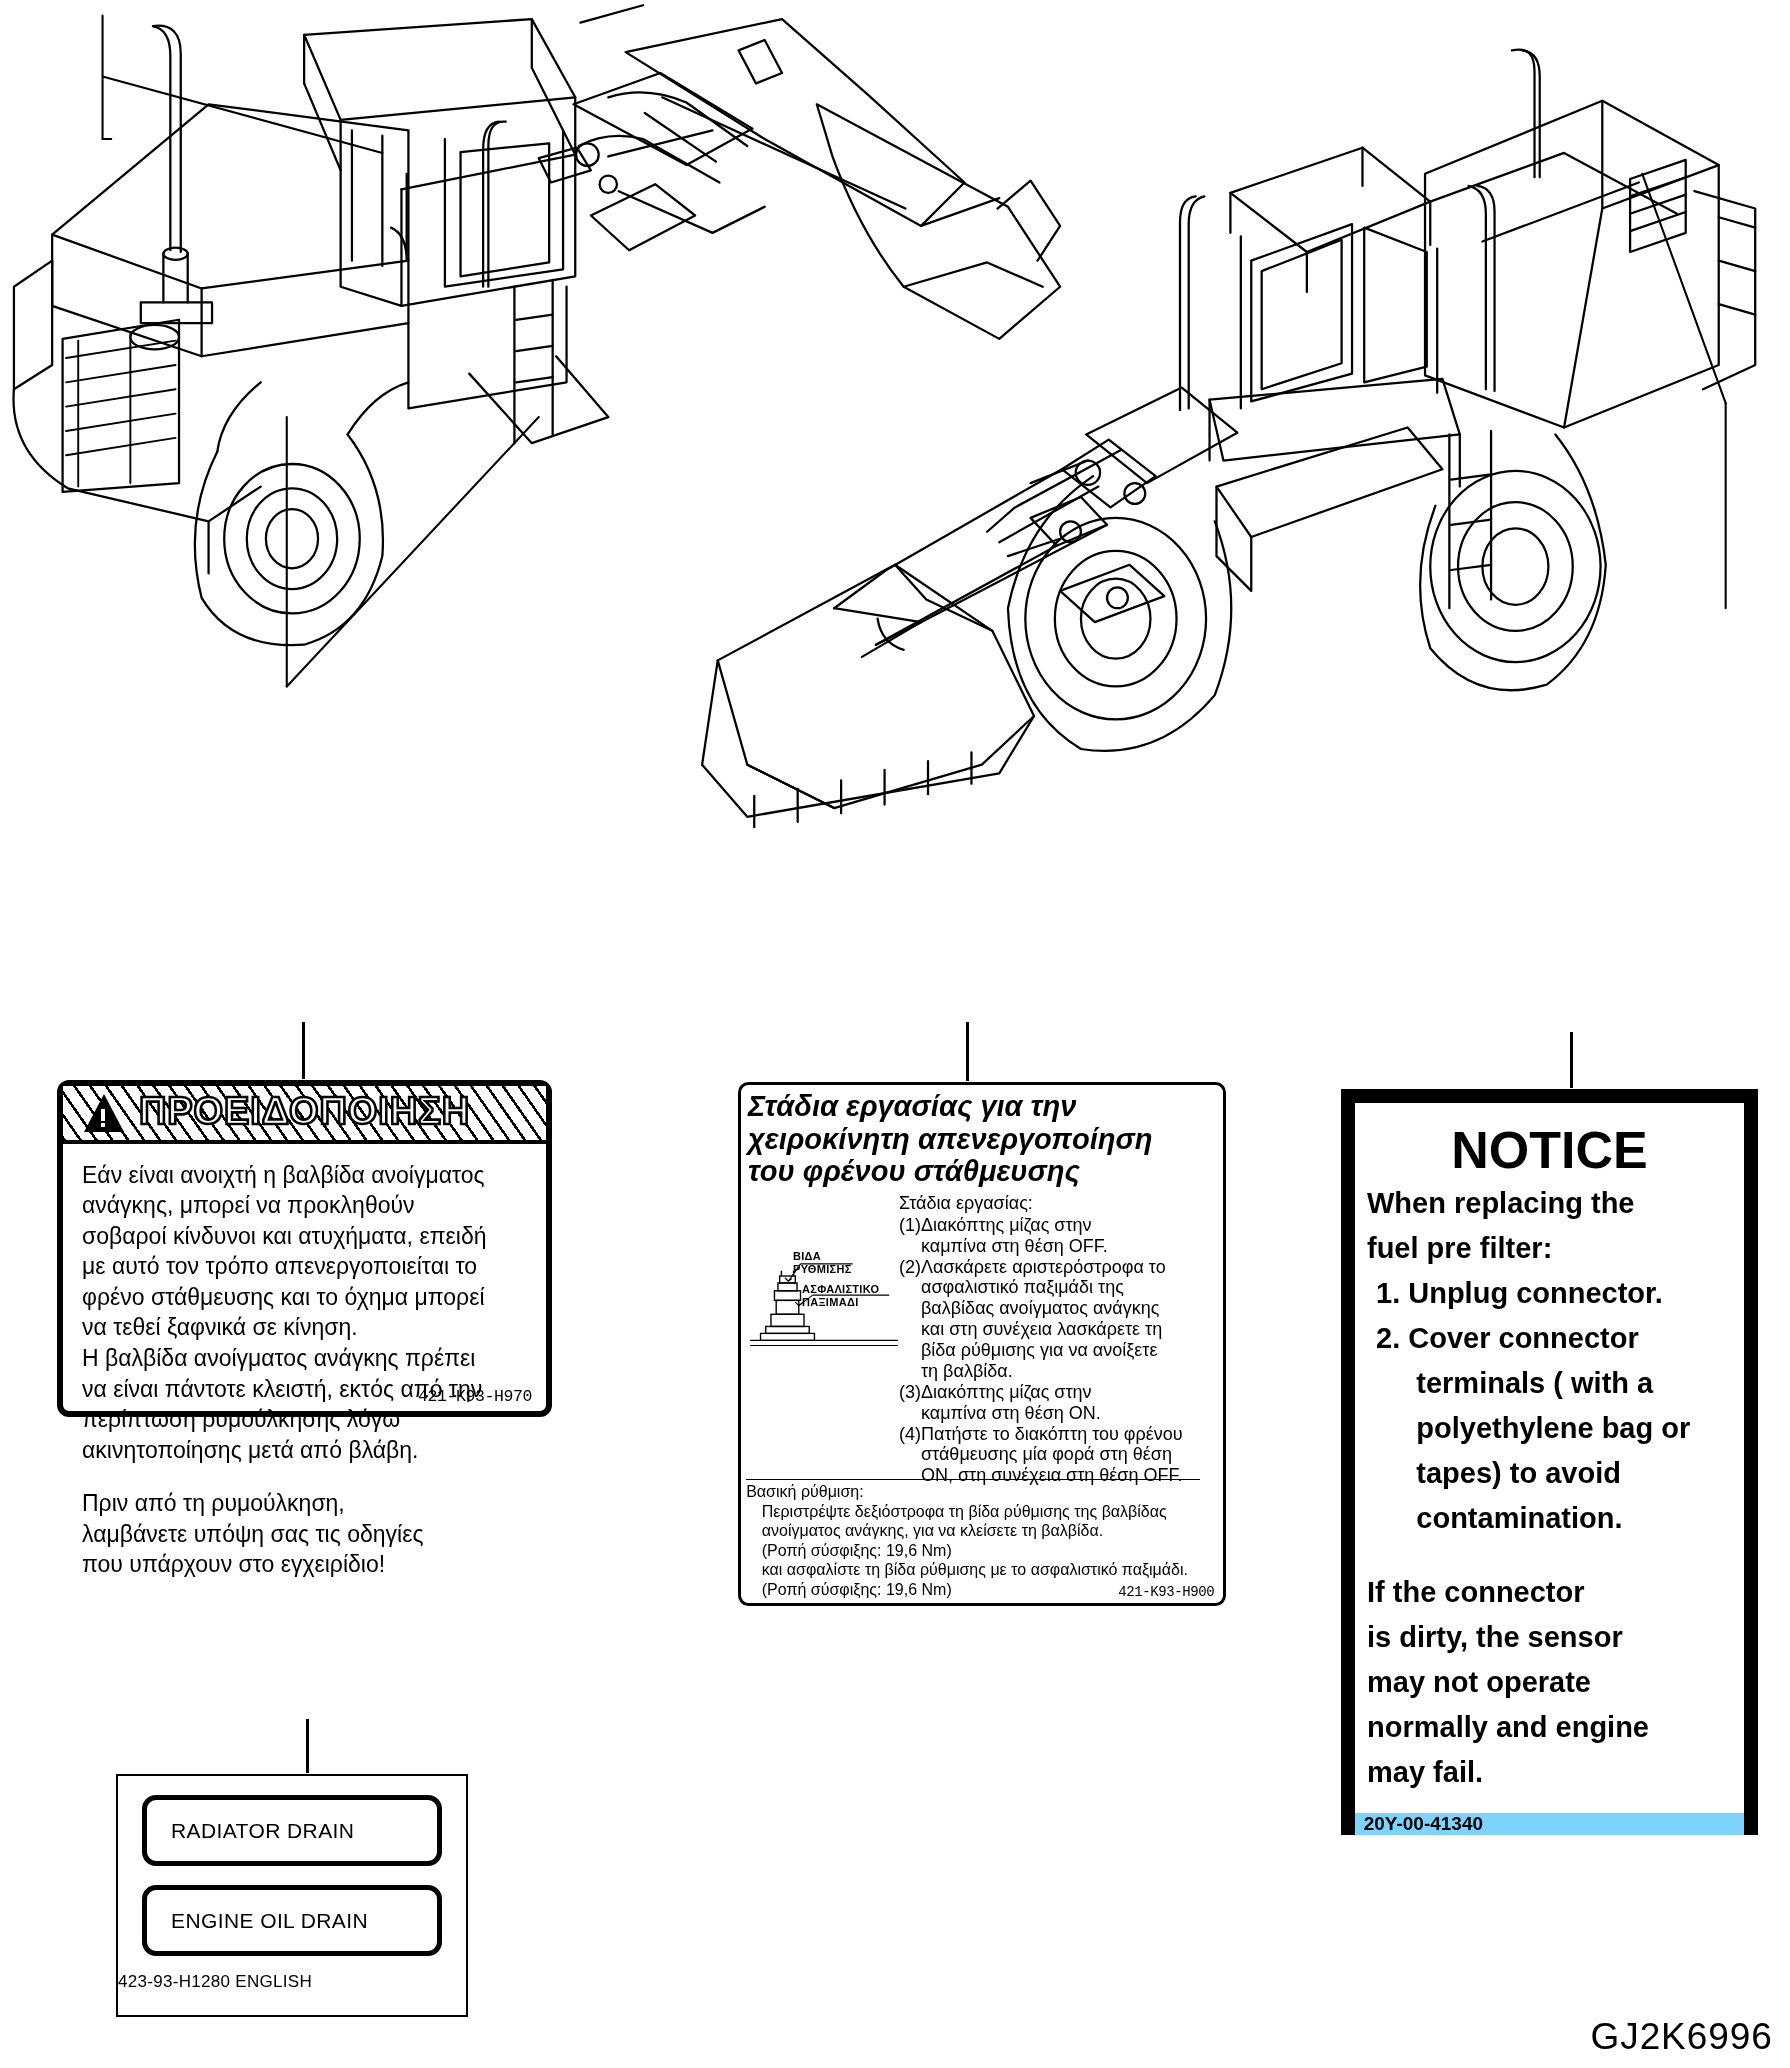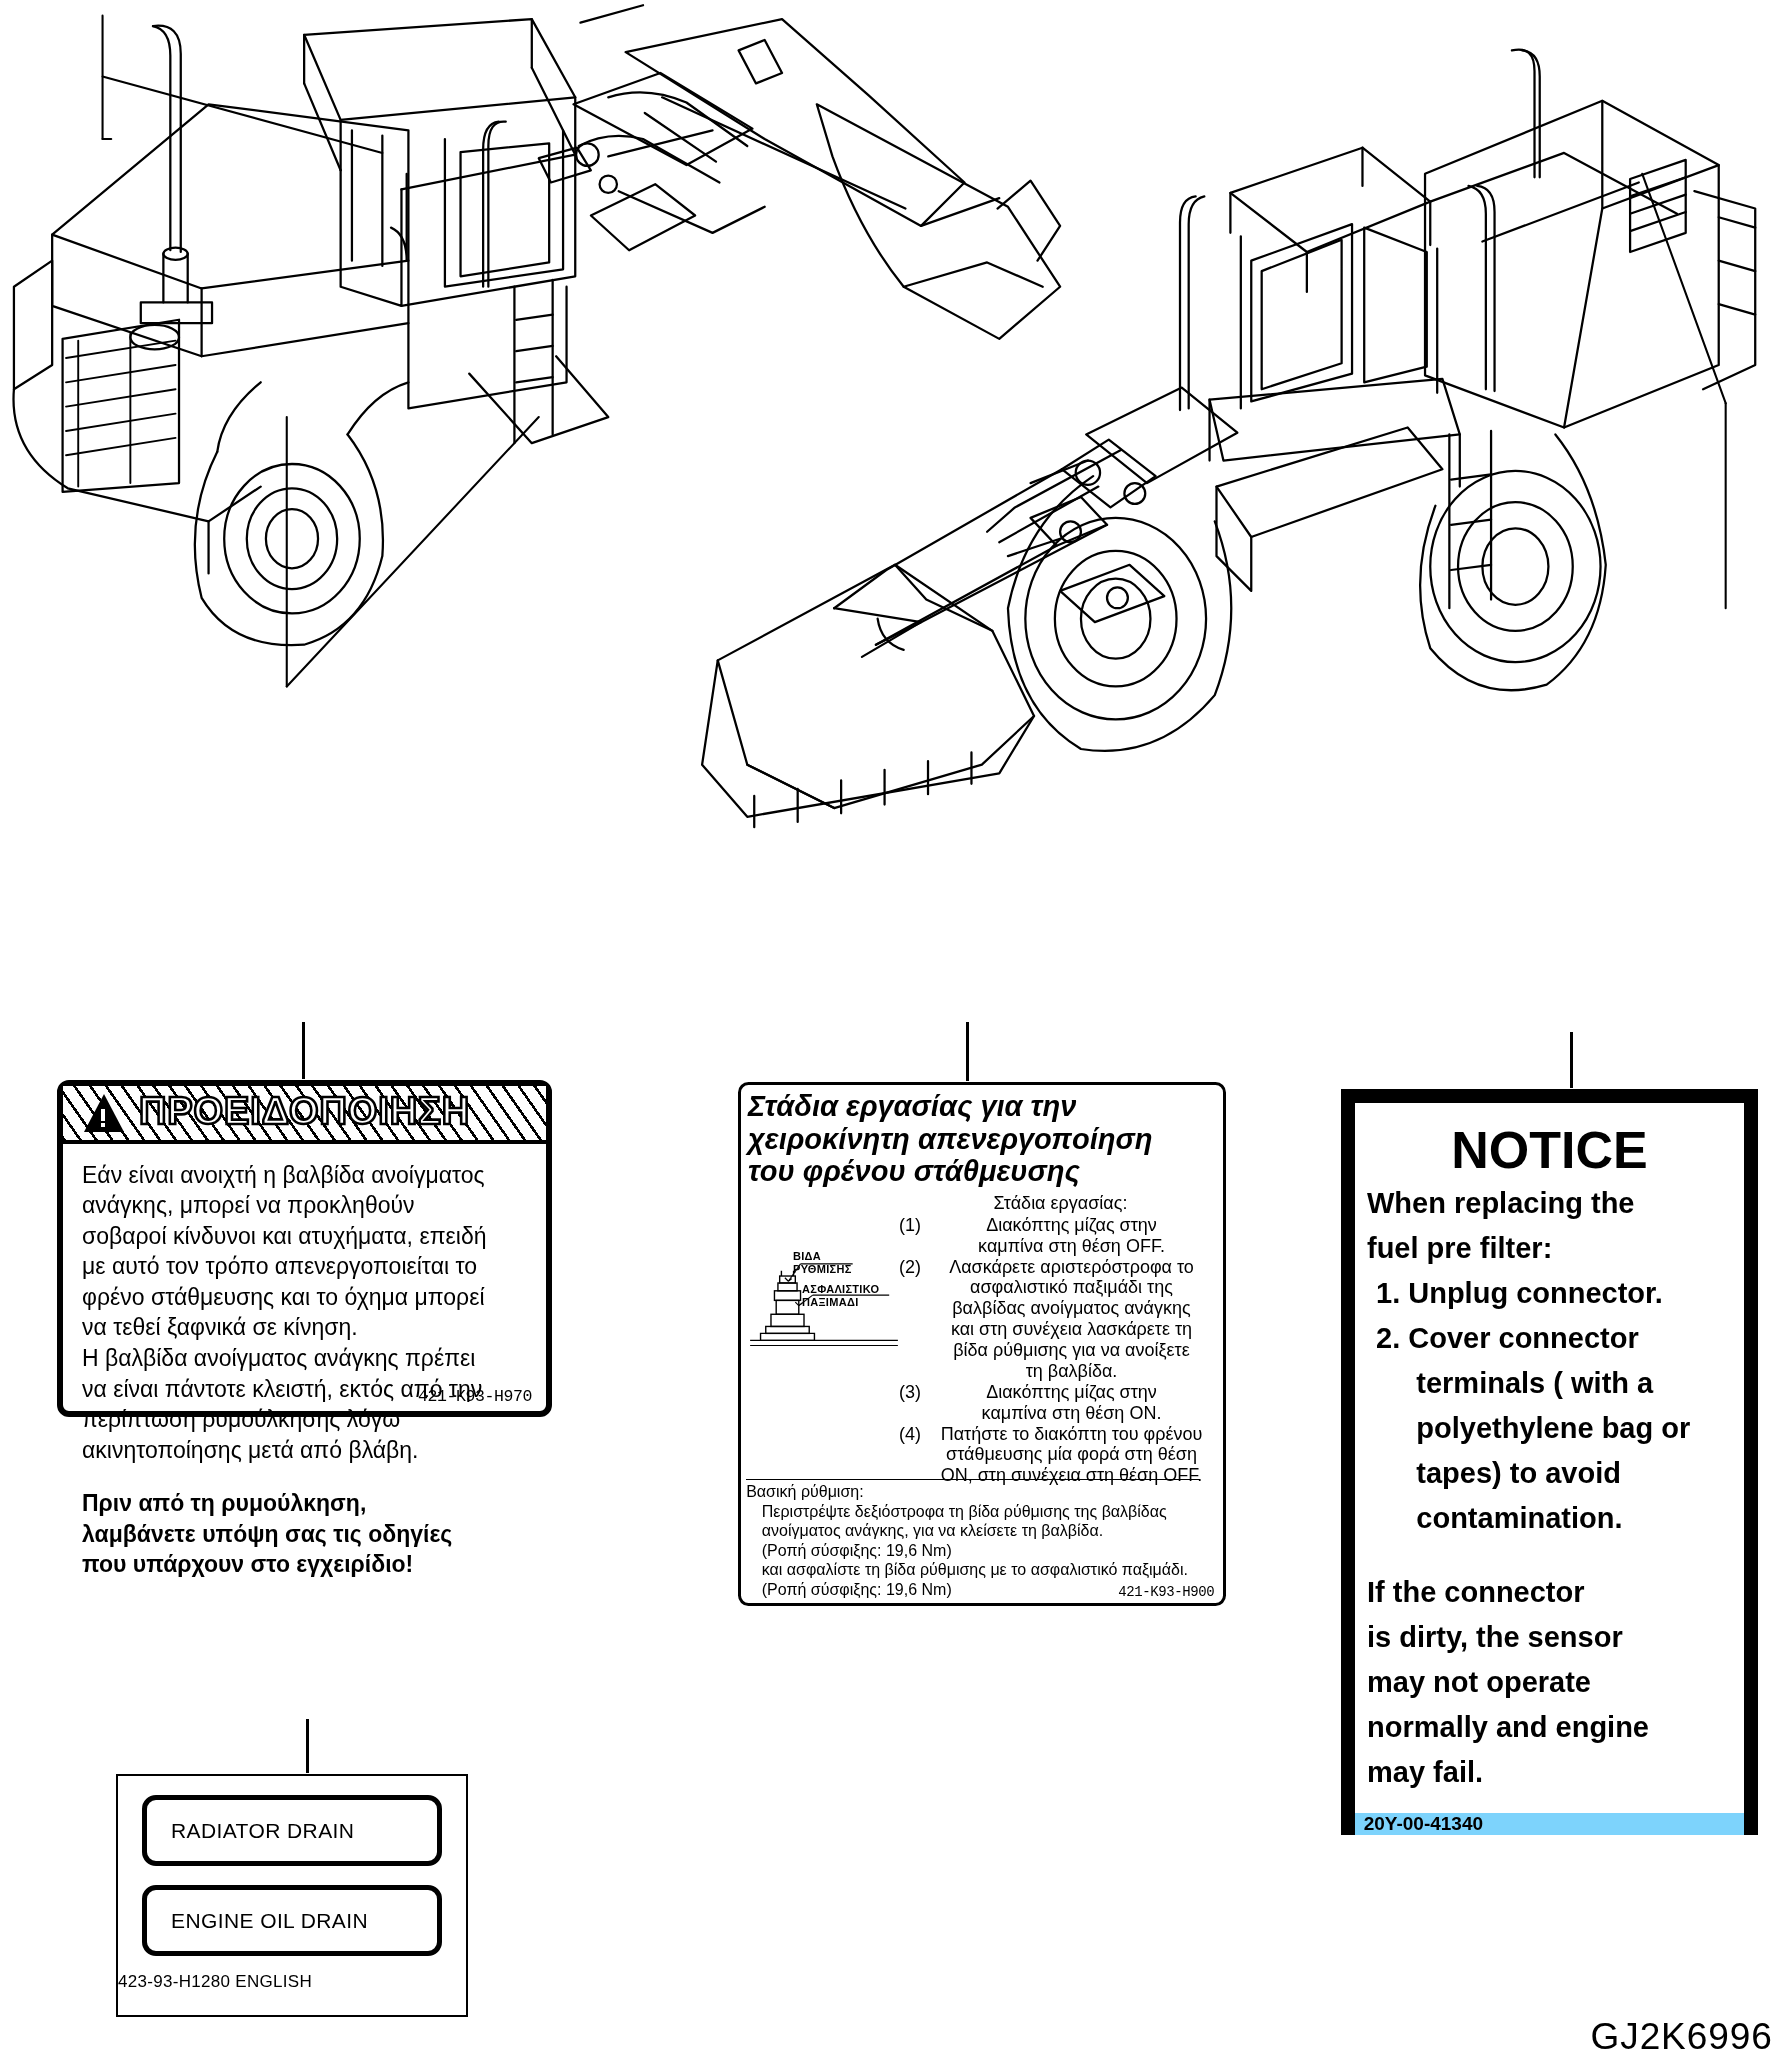--- a/index.html
+++ b/index.html
@@ -13,29 +13,29 @@
     border:6px solid #000;border-radius:12px;background:#fff;box-sizing:border-box;}
   #warn-head{height:54px;border-bottom:4.3px solid #000;position:relative;overflow:hidden;
     background:repeating-linear-gradient(55deg,#000 0px,#000 2.6px,#fff 2.6px,#fff 13px);}
   .tri{position:absolute;left:21px;top:7.8px;width:0;height:0;
     border-left:20px solid transparent;border-right:20px solid transparent;border-bottom:38px solid #000;}
   .tri-bang{position:absolute;left:38px;top:22.6px;width:4.3px;height:12px;background:#fff;}
   .tri-dot{position:absolute;left:38px;top:37px;width:4.3px;height:4.3px;background:#fff;}
   #warn-title{position:absolute;left:76px;top:3.5px;font-size:38px;font-weight:700;
     letter-spacing:0.9px;color:#fff;-webkit-text-stroke:2.6px #000;}
   #warn-body{padding:15.6px 17.4px 0 19px;font-size:23px;line-height:1.33;white-space:pre-wrap;}
-  #warn-body2{padding:0 17.4px 0 19px;font-size:23px;line-height:1.33;white-space:pre-wrap;margin-top:22.6px;font-weight:bold;}
+  #warn-body2{padding:0 17.4px 0 19px;font-size:23px;line-height:1.33;white-space:pre-wrap;margin-top:22.6px;}
   #warn-pn{position:absolute;right:14px;bottom:5.2px;font-size:16.5px;
     font-family:"Liberation Mono",monospace;letter-spacing:-0.4px;}
 
   
   #proc-label{position:absolute;left:738px;top:1082px;width:488px;height:524px;
     border:3.5px solid #000;border-radius:10.4px;background:#fff;box-sizing:border-box;}
   #proc-title{padding:5.2px 0 0 7px;font-size:29px;font-weight:700;line-height:1.12;white-space:pre-wrap;font-style:italic;}
-  #proc-steps{position:absolute;left:158px;top:108px;width:323px;font-size:18px;line-height:1.16;text-align:center;}
+  #proc-steps{position:absolute;left:158px;top:108px;width:323px;font-size:18px;line-height:1.16;}
   .p-head{margin-bottom:0.9px;}
   .p-step{display:flex;margin-bottom:0px;}
   .p-num{flex:0 0 auto;}
   .p-txt{flex:1 1 auto;}
   #proc-fig{position:absolute;left:8.7px;top:158px;width:148px;height:113px;}
   .fig-lbl{position:absolute;font-size:11px;font-weight:700;line-height:1.15;letter-spacing:0.3px;}
   #proc-basic{position:absolute;left:5.2px;right:23px;bottom:3.5px;font-size:16px;line-height:1.22;
     border-top:1.7px solid #000;padding-top:2.6px;}
   #proc-basic .ind{padding-left:15.6px;}
   #proc-pn{position:absolute;right:8.7px;bottom:2.6px;font-size:14px;

